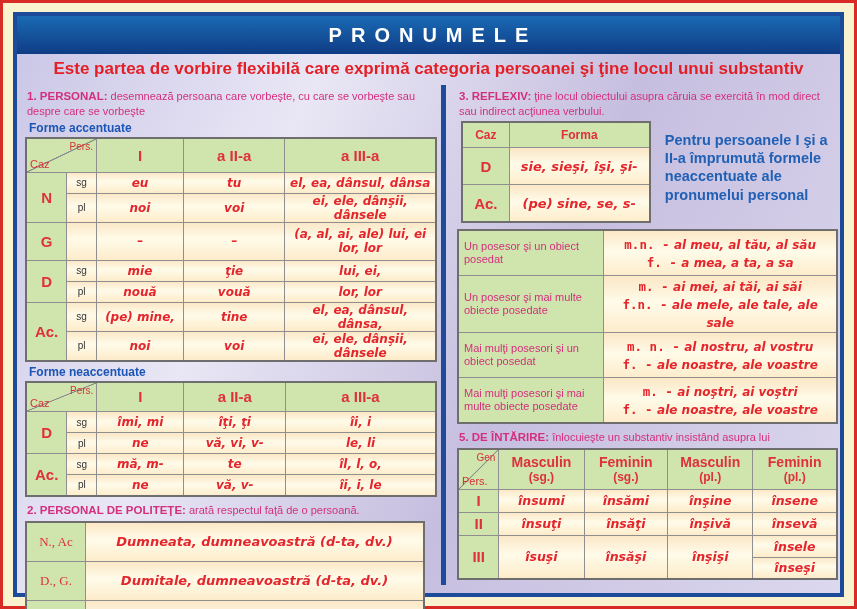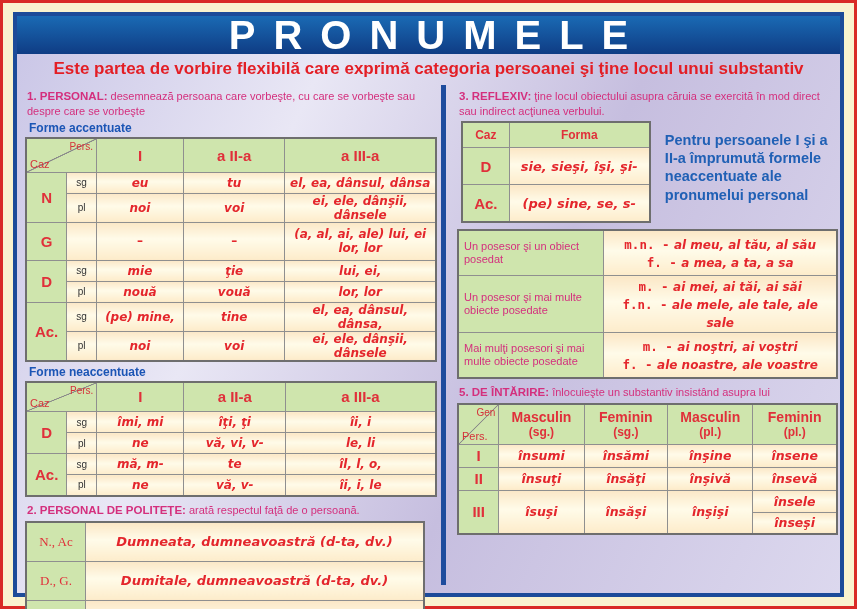--- a/index.html
+++ b/index.html
@@ -1,20 +1,20 @@
 <!DOCTYPE html>
 <html><head>
 <meta charset="utf-8">
 <style>
   html,body{margin:0;padding:0;}
   body{width:857px;height:609px;font-family:"Liberation Sans",sans-serif;}
   .poster{box-sizing:border-box;width:857px;height:609px;background:#faf3cf;border:3px solid #d92b26;padding:9px 10px;}
   .panel{box-sizing:border-box;width:100%;height:100%;border:4px solid #1c4b99;background:linear-gradient(115deg,#c9c5e6 0%,#e9e7f5 30%,#c6bedf 60%,#dcd8ee 100%);display:flex;flex-direction:column;}
   .titlebar{height:38px;background:linear-gradient(180deg,#1a6ab4 0%,#0f3c84 100%);display:flex;align-items:center;justify-content:center;}
-  .titlebar span{color:#ffffff;font-size:40px;font-weight:bold;letter-spacing:0.45em;text-indent:0.45em;}
+  .titlebar span{color:#ffffff;font-size:20px;font-weight:bold;letter-spacing:0.45em;text-indent:0.45em;}
   .content{position:relative;flex:1;}
   .subtitle{position:absolute;top:5px;left:0;right:0;text-align:center;color:#e31e25;font-size:17px;font-weight:bold;}
   .col{position:absolute;top:33px;}
   .left{left:8px;width:412px;}
   .right{left:440px;width:381px;}
   .divider{position:absolute;left:424px;top:31px;bottom:8px;width:5px;background:#1e4c9d;}
   .sechead{color:#d42f7d;font-size:11px;line-height:1.3;margin:2px 0 3px 2px;}
   .sechead b{font-size:11.5px;}
   .bluelabel{color:#1b55b5;font-size:12px;font-weight:bold;margin:3px 0 2px 4px;}
   table{border-collapse:collapse;}
@@ -240,20 +240,27 @@
             </td>
           </tr>
           <tr>
             <td class="g lbl">Un posesor şi mai multe obiecte posedate</td>
             <td class="c vals">
               <div><span class="pf">m. -</span> <span class="v">ai mei, ai tăi, ai săi</span></div>
               <div><span class="pf">f.n. -</span> <span class="v">ale mele, ale tale, ale sale</span></div>
             </td>
           </tr>
           <tr>
+            <td class="g lbl">Mai mulţi posesori şi un obiect posedat</td>
+            <td class="c vals">
+              <div><span class="pf">m. n. -</span> <span class="v">al nostru, al vostru</span></div>
+              <div><span class="pf">f. -</span> <span class="v">ale noastre, ale voastre</span></div>
+            </td>
+          </tr>
+          <tr>
             <td class="g lbl">Mai mulţi posesori şi mai multe obiecte posedate</td>
             <td class="c vals">
               <div><span class="pf">m. -</span> <span class="v">ai noştri, ai voştri</span></div>
               <div><span class="pf">f. -</span> <span class="v">ale noastre, ale voastre</span></div>
             </td>
           </tr>
         </tbody>
           </table>
 
         <div class="sechead mt">

